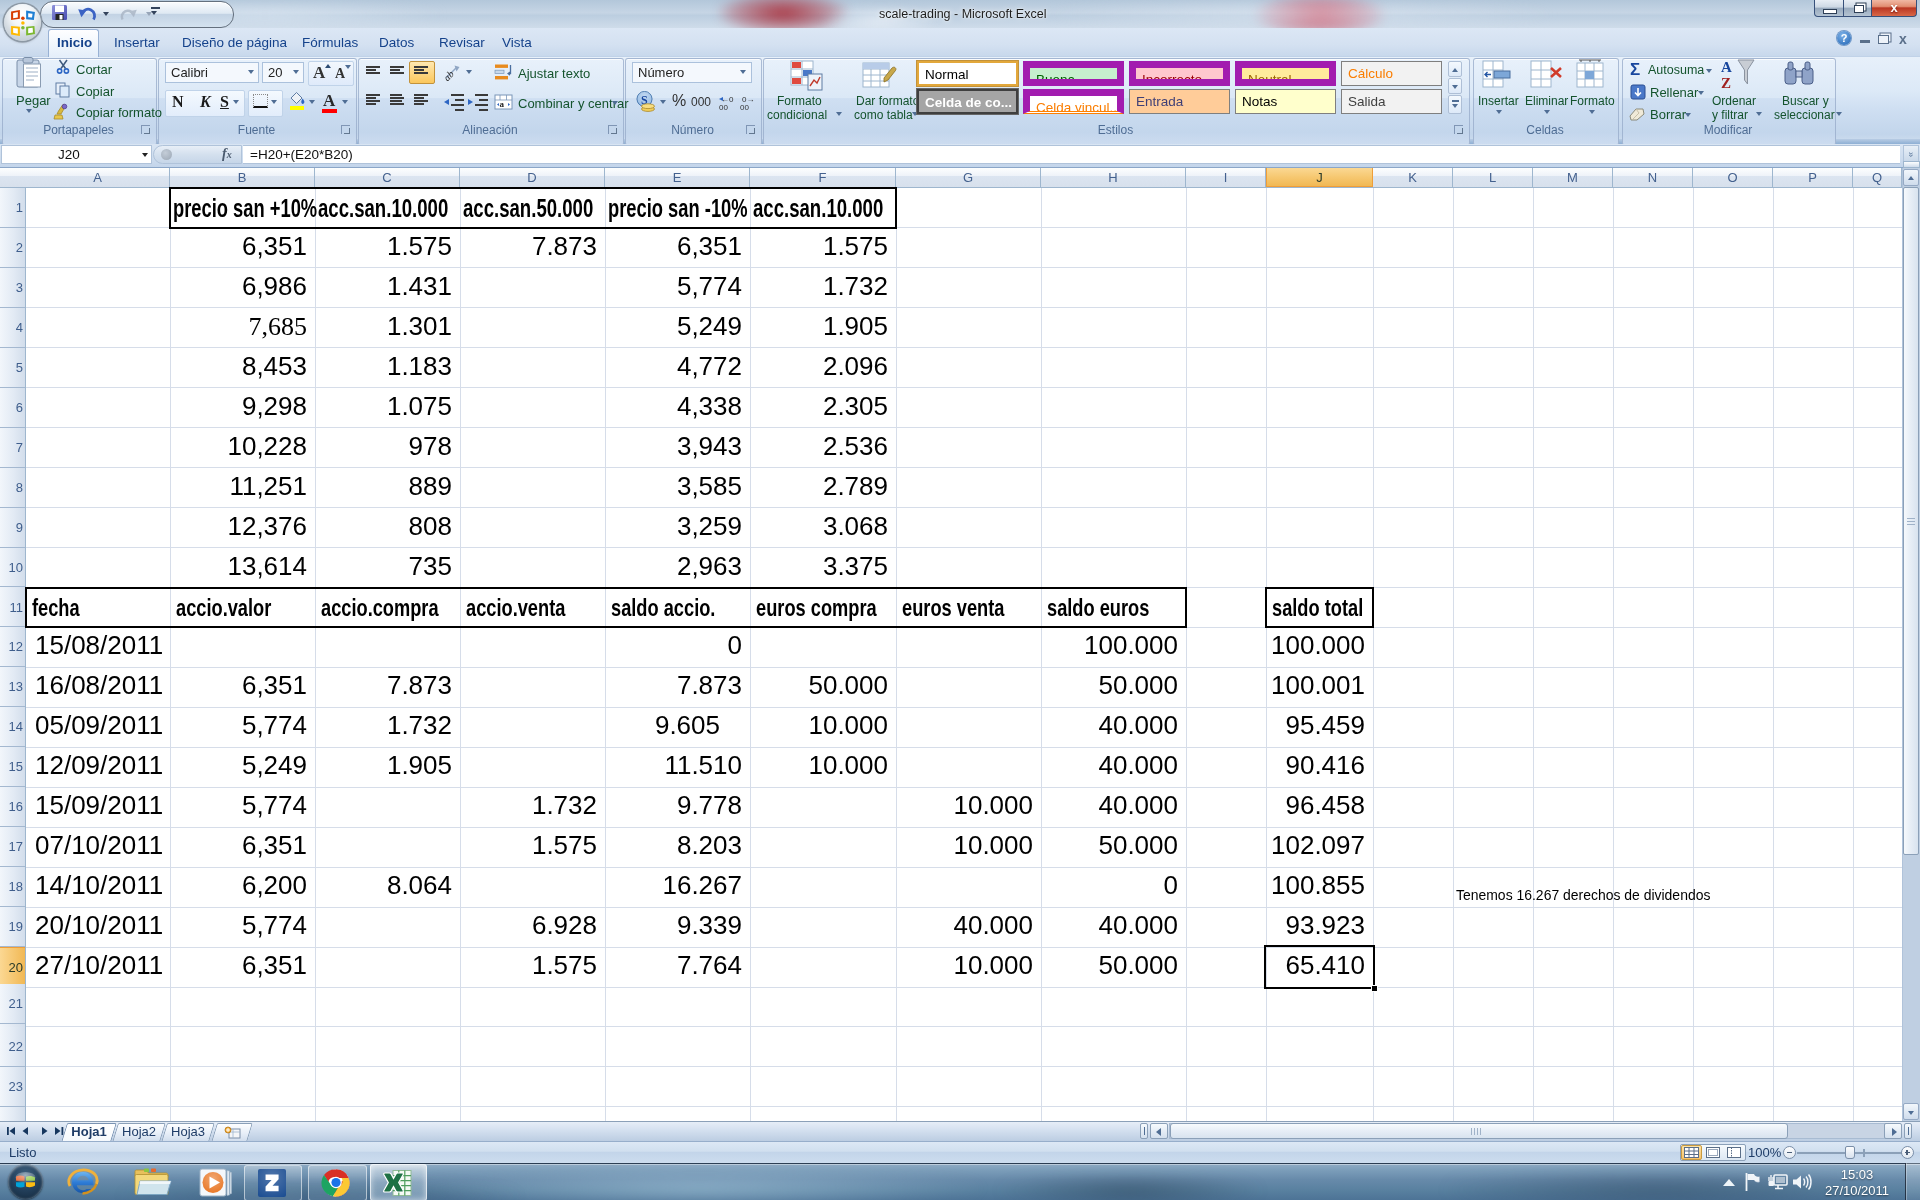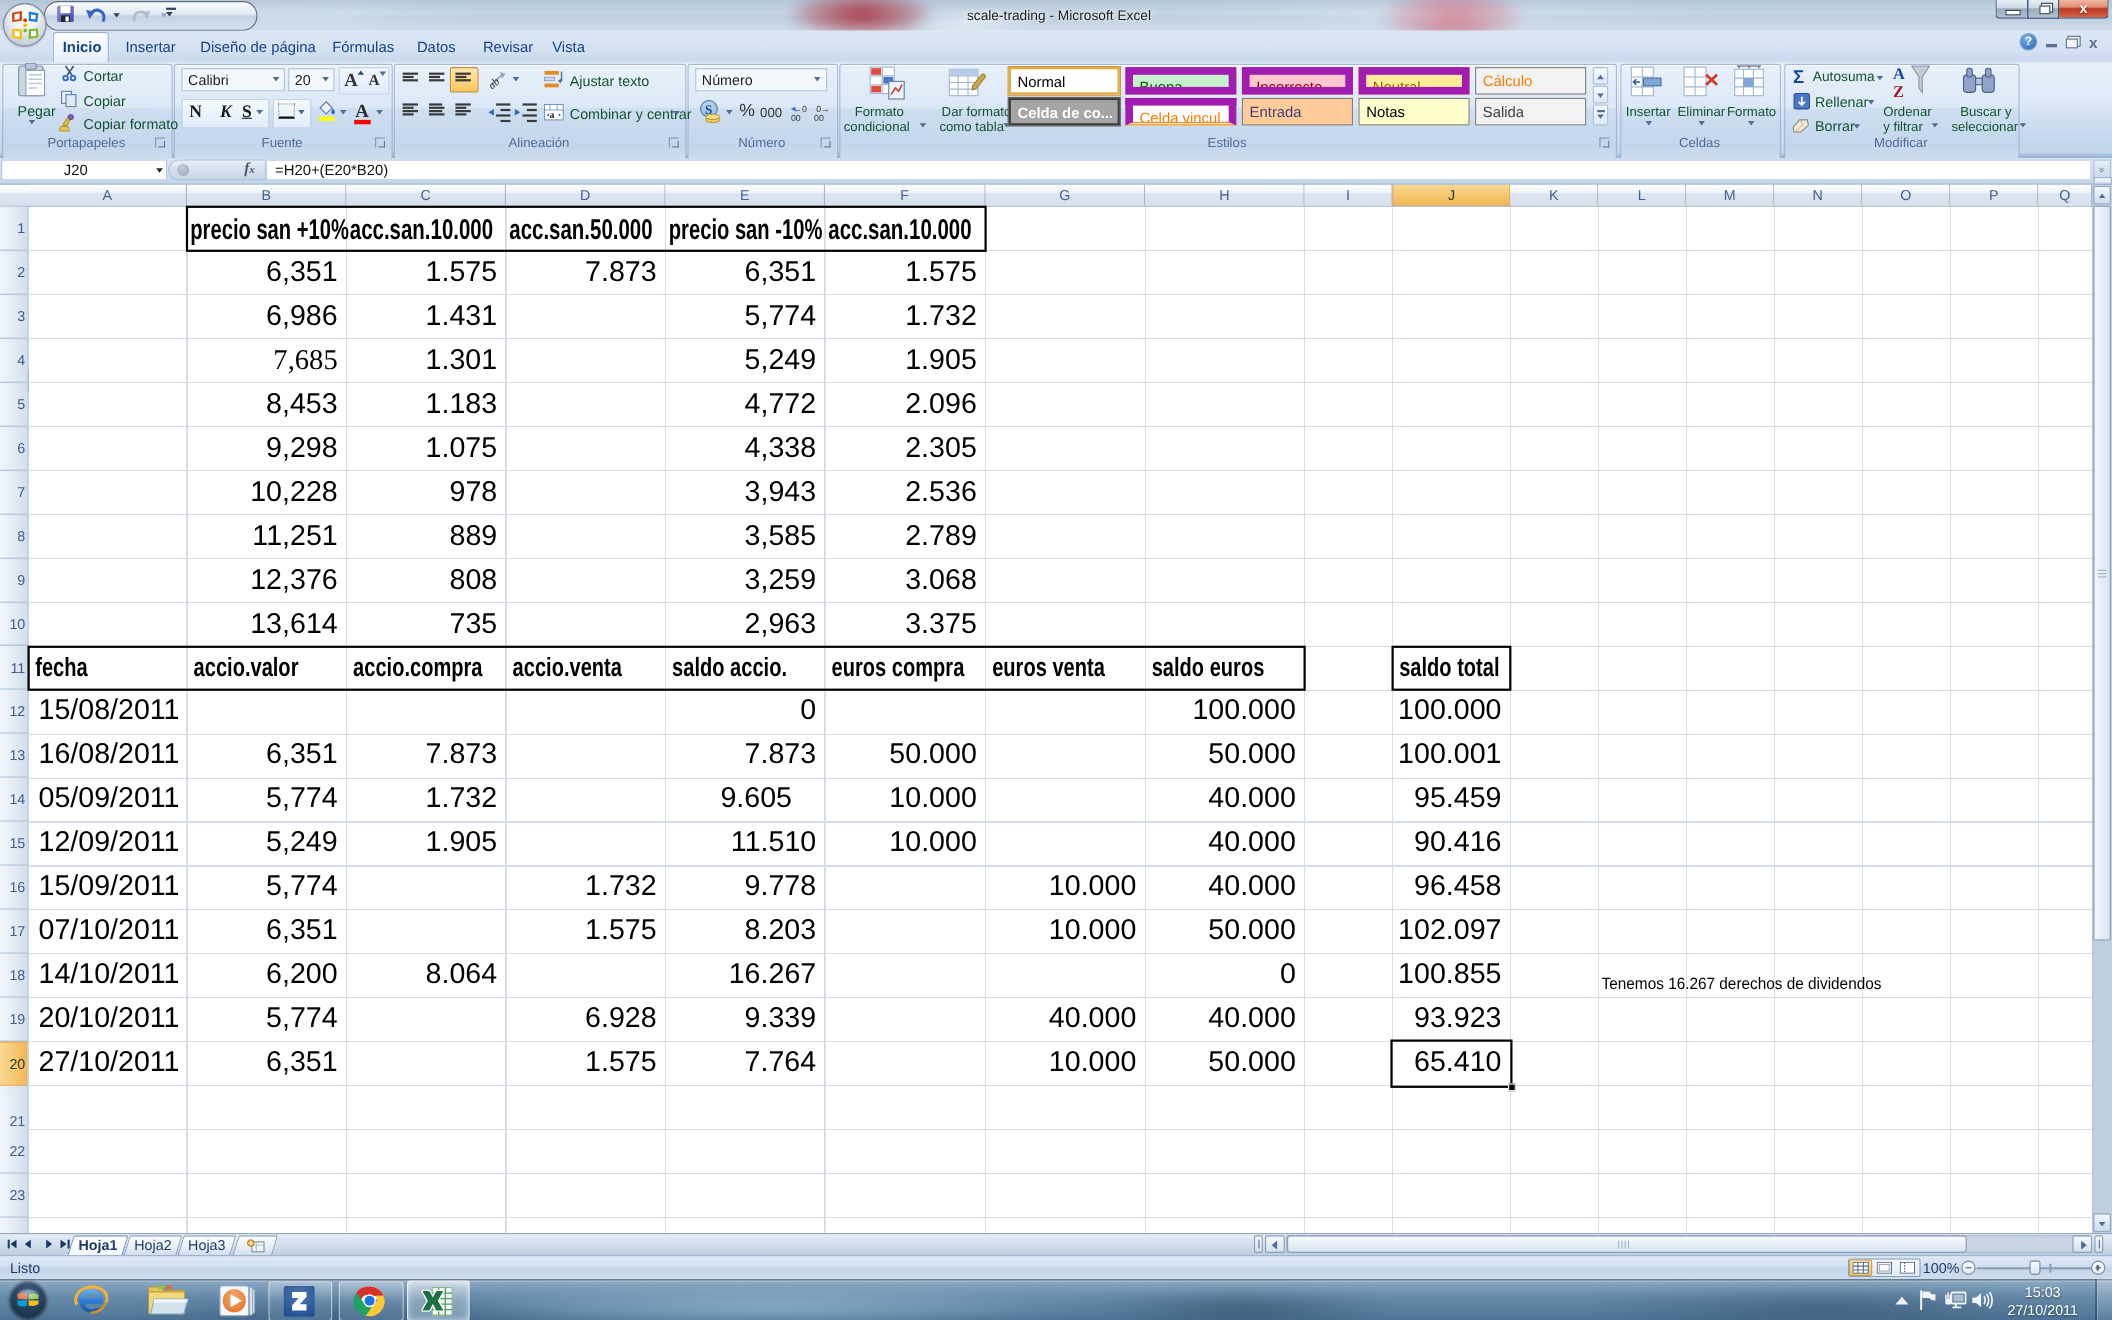--- a/index.html
+++ b/index.html
@@ -475,21 +475,21 @@
 <div class="rowhead" style="top:399.50px;height:39.95px;line-height:39.95px;">11</div>
 <div class="rowhead" style="top:439.45px;height:39.95px;line-height:39.95px;">12</div>
 <div class="rowhead" style="top:479.40px;height:39.95px;line-height:39.95px;">13</div>
 <div class="rowhead" style="top:519.35px;height:39.95px;line-height:39.95px;">14</div>
 <div class="rowhead" style="top:559.30px;height:39.95px;line-height:39.95px;">15</div>
 <div class="rowhead" style="top:599.25px;height:39.95px;line-height:39.95px;">16</div>
 <div class="rowhead" style="top:639.20px;height:39.95px;line-height:39.95px;">17</div>
 <div class="rowhead" style="top:679.15px;height:39.95px;line-height:39.95px;">18</div>
 <div class="rowhead" style="top:719.10px;height:39.95px;line-height:39.95px;">19</div>
 <div class="rowhead" style="top:759.05px;height:39.95px;line-height:39.95px;background:linear-gradient(90deg,#fbd893,#f1b854);border-top:1px solid #ef9e38;border-bottom:1px solid #ef9e38;color:#2a3a28;">20</div>
-<div class="rowhead" style="top:796px;height:39.95px;line-height:39.95px;margin-top:16px;">21</div>
+<div class="rowhead" style="top:796px;height:39.95px;line-height:39.95px;">21</div>
 <div class="rowhead" style="top:838.95px;height:39.95px;line-height:39.95px;">22</div>
 <div class="rowhead" style="top:878.90px;height:39.95px;line-height:39.95px;">23</div>
 <div class="rowhead" style="top:918.85px;height:39.95px;line-height:39.95px;">24</div>
 </div>
 <svg class="a" style="left:26px;top:188px;" width="1876" height="933" viewBox="0 0 1876 933" shape-rendering="crispEdges">
       <g stroke="#d6dde9" stroke-width="1">
         <line x1="144" y1="0" x2="144" y2="933"></line>
         <line x1="289" y1="0" x2="289" y2="933"></line>
         <line x1="434" y1="0" x2="434" y2="933"></line>
         <line x1="579" y1="0" x2="579" y2="933"></line>

